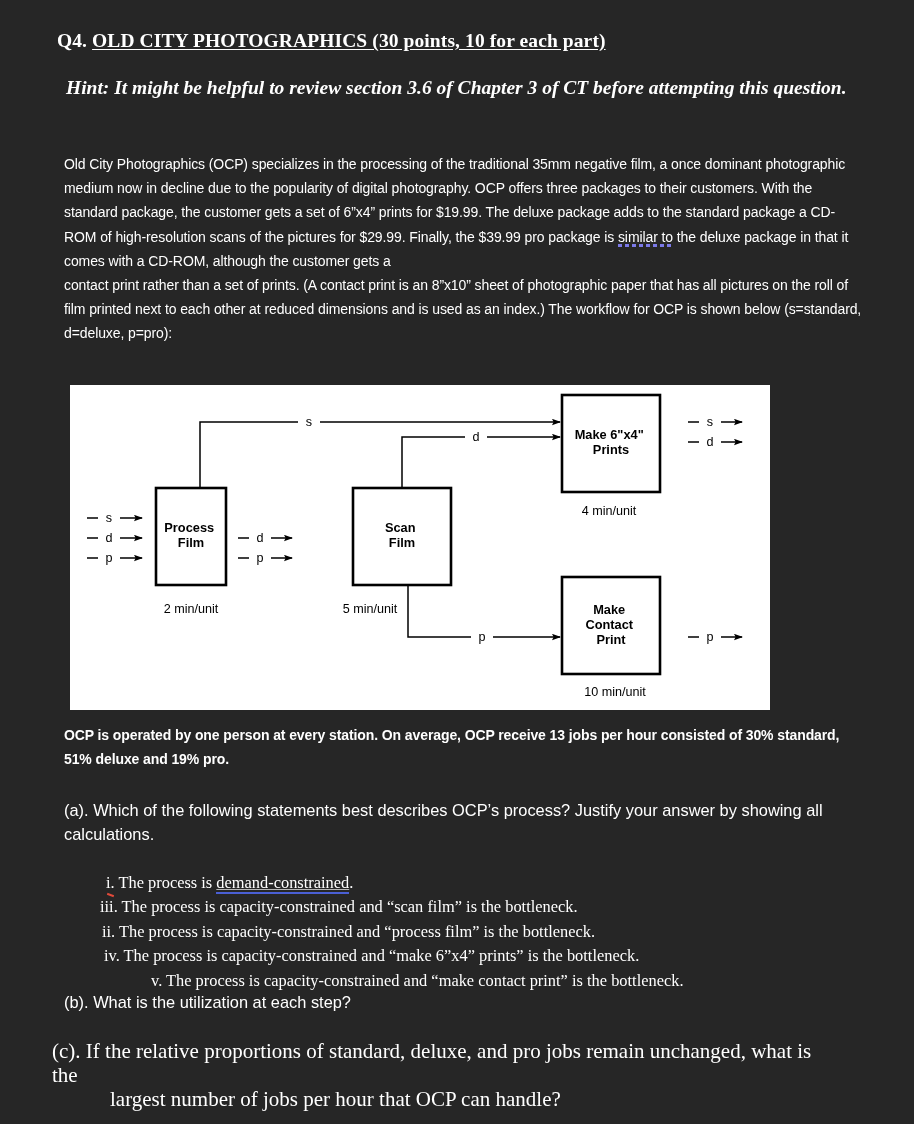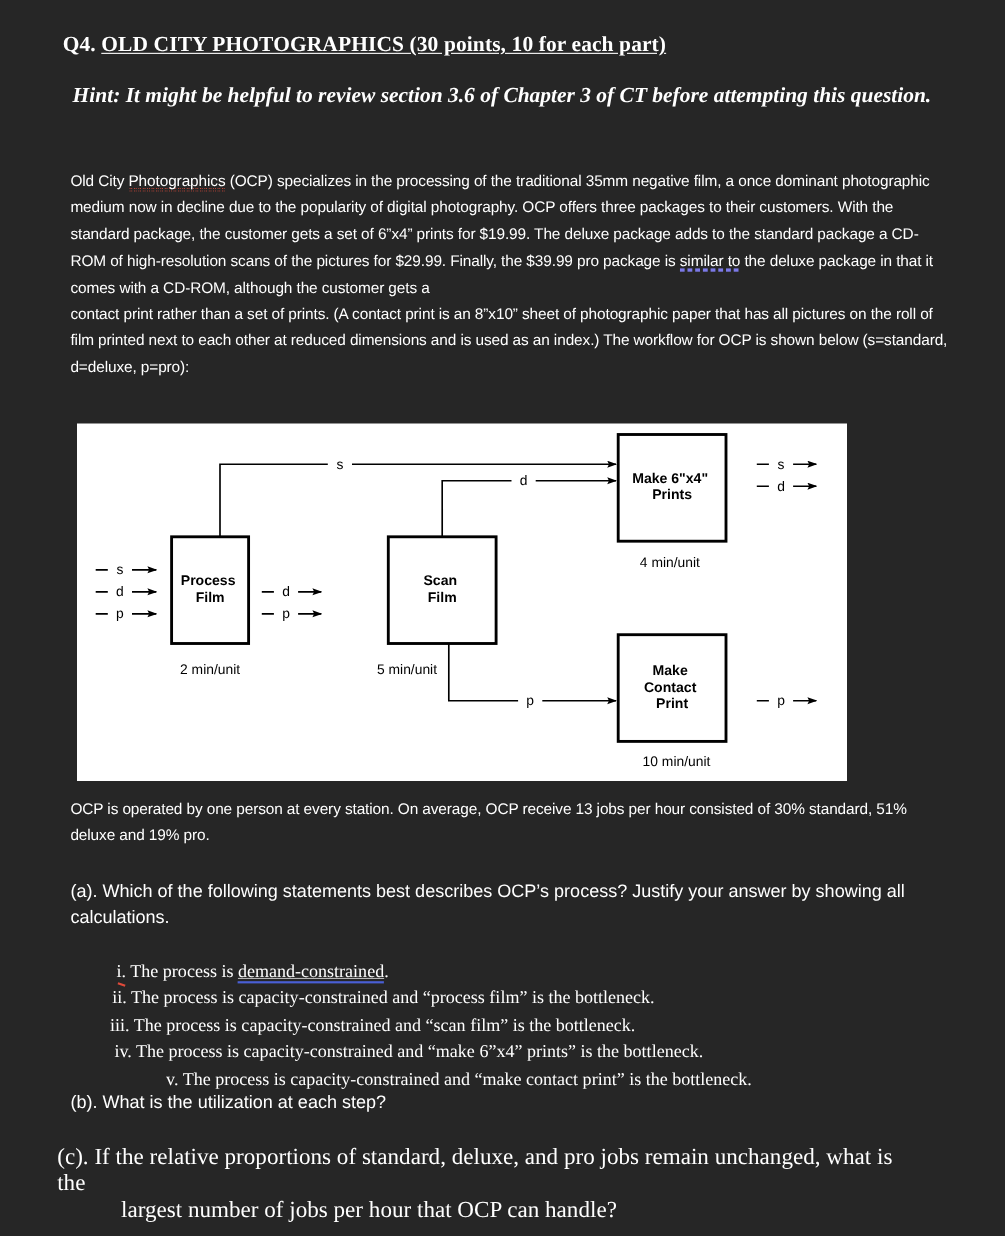--- a/index.html
+++ b/index.html
@@ -50,21 +50,21 @@
 
   
   .body-par {
     position: absolute;
     font-size: 14px;
     line-height: 24.2px;
     letter-spacing: -0.1px;
     font-family: "Liberation Sans", sans-serif;
   }
   #par-intro { left: 64px; top: 152px; width: 800px; }
-  #par-after-diagram { left: 64px; top: 723px; width: 790px; }
+  #par-after-diagram { left: 64px; top: 723px; width: 790px; font-weight: bold; }
 
   .sp-red {
     text-decoration: none;
     background-image:
       linear-gradient(45deg, transparent 45%, #e04a3a 45%, #e04a3a 55%, transparent 55%),
       linear-gradient(-45deg, transparent 45%, #e04a3a 45%, #e04a3a 55%, transparent 55%);
     background-size: 4px 3px;
     background-repeat: repeat-x;
     background-position: 0 100%;
     padding-bottom: 2px;
@@ -257,22 +257,22 @@
       </g>
     </svg>
   </div>
 
   <div class="body-par" id="par-after-diagram">OCP is operated by one person at every station. On average, OCP receive 13 jobs per hour consisted of 30% standard, 51% deluxe and 19% pro.</div>
 
   <div id="part-a-q">(a). Which of the following statements best describes OCP’s process? Justify your answer by showing all calculations.</div>
 
   <div id="part-a-list">
     <div class="opt indent1"><span class="red-tick">i.</span><span> The process is </span><span class="link-blue">demand-constrained</span><span>.</span></div>
+    <div class="opt indent3"><span>iii.</span><span> The process is capacity-constrained and “scan film” is the bottleneck.</span></div>
     <div class="opt indent2"><span>ii.</span><span> The process is capacity-constrained and “process film” is the bottleneck.</span></div>
-    <div class="opt indent3"><span>iii.</span><span> The process is capacity-constrained and “scan film” is the bottleneck.</span></div>
     <div class="opt indent4"><span>iv.</span><span> The process is capacity-constrained and “make 6”x4” prints” is the bottleneck.</span></div>
     <div class="opt indent5"><span>v.</span><span> The process is capacity-constrained and “make contact print” is the bottleneck.</span></div>
   </div>
 
   <div id="part-b">(b). What is the utilization at each step?</div>
 
   <div id="part-c">
     <span>(c). If the relative proportions of standard, deluxe, and pro jobs remain unchanged, what is the</span>
     <span class="cont">largest number of jobs per hour that OCP can handle?</span>
   </div>

